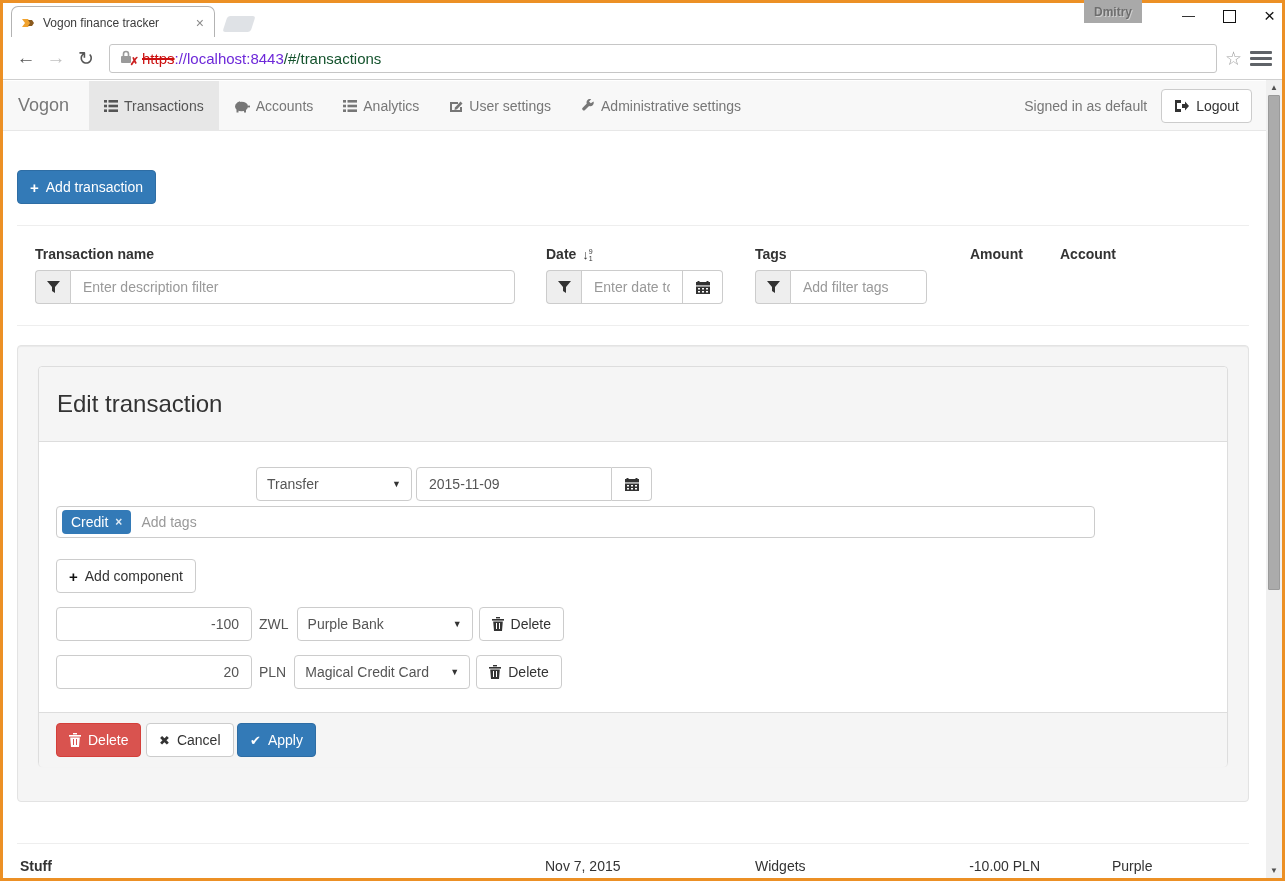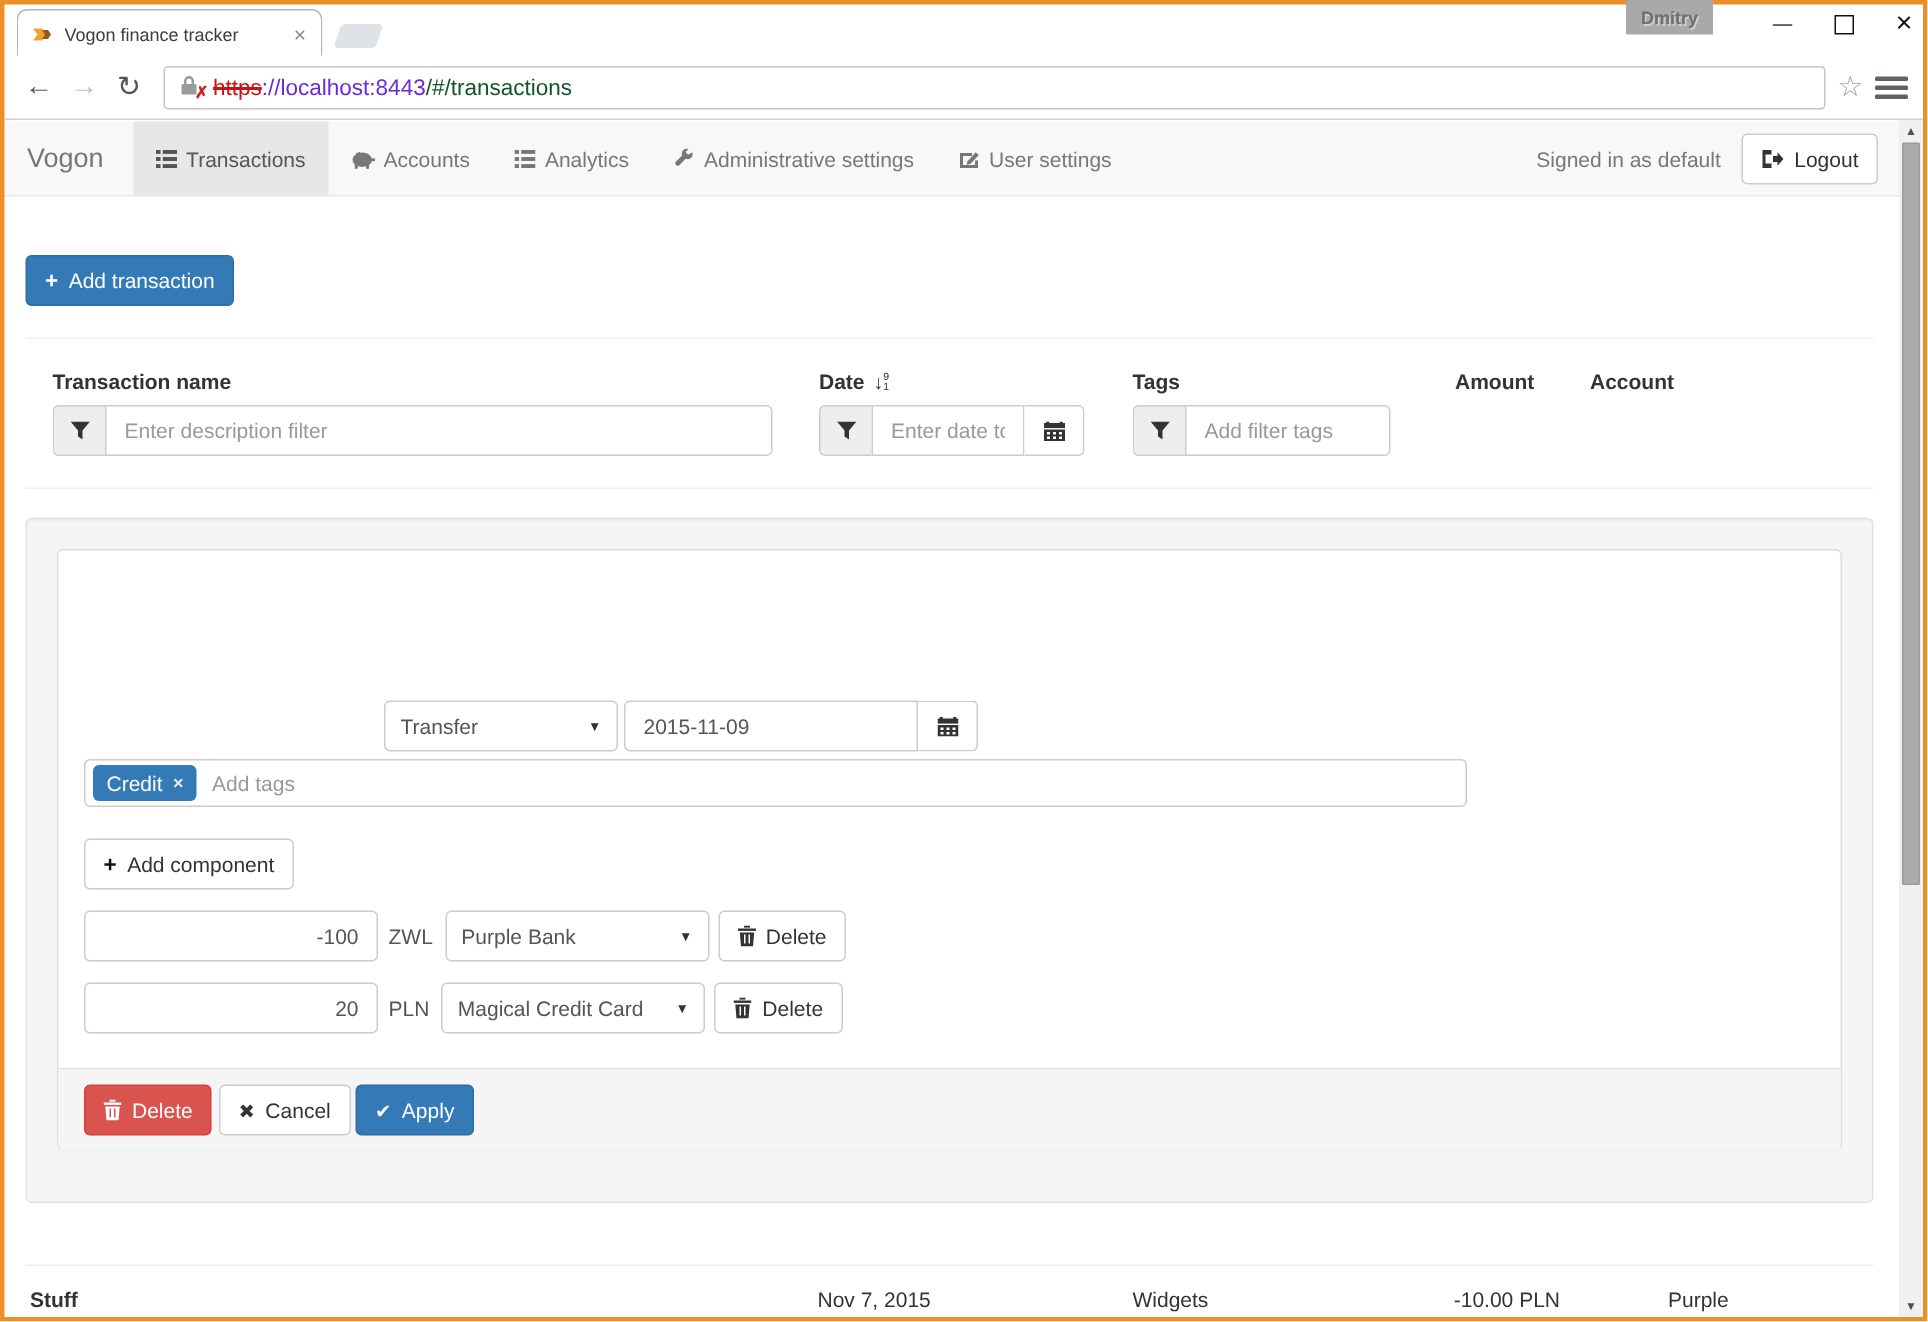--- a/index.html
+++ b/index.html
@@ -89,21 +89,21 @@
                   border-top:1px solid #ddd; border-radius:0 0 4px 4px; }
 
   .text-input { border:1px solid #ccc; border-radius:4px; height:34px; padding:0 12px; font-size:14px;
                 color:#555; font-family:"Liberation Sans",sans-serif; outline:none; }
   .select { border:1px solid #ccc; border-radius:4px; height:34px; background:#fff; display:flex;
             align-items:center; font-size:14px; color:#555; padding:0 10px; cursor:pointer; }
   .select .caret { margin-left:auto; font-size:9px; color:#333; }
   .date-group { position:absolute; display:flex; }
   .date-group .text-input { border-radius:4px 0 0 4px; }
 
-  .tags-box { position:absolute; left:17px; top:64px; width:922px; height:32px; border:1px solid #ccc;
+  .tags-box { position:absolute; left:17px; top:64px; width:1039px; height:32px; border:1px solid #ccc;
               border-radius:4px; display:flex; align-items:center; padding:0 5px; }
   .tag-pill { background:#337ab7; color:#fff; border-radius:4px; height:24px; display:flex; align-items:center;
               gap:7px; padding:0 9px; font-size:14px; }
   .tag-pill .tclose { font-size:12px; font-weight:bold; opacity:.85; cursor:pointer; }
   .tags-ph { color:#999; font-size:14px; margin-left:10px; }
 
   .comp-row { position:absolute; display:flex; align-items:center; }
   .cur-label { font-size:14px; color:#555; margin:0 8px 0 7px; }
   .amount-input { text-align:right; }
 
@@ -201,31 +201,31 @@
           <rect x="0" y="5.7" width="3" height="2.6"></rect>
             <rect x="4.5" y="5.7" width="9.5" height="2.6"></rect>
           <rect x="0" y="10.4" width="3" height="2.6"></rect>
             <rect x="4.5" y="10.4" width="9.5" height="2.6"></rect>
         </svg>
         <span>Analytics</span>
       </div>
 
       <div class="nav-item">
         <svg width="14" height="14" viewBox="0 0 14 14">
-          <path d="M12.5 2.5 a3.4 3.4 0 0 1-4.4 4.4 L4 11 a1.6 1.6 0 0 1-2.3-2.3 L5.8 4.6 a3.4 3.4 0 0 1 4.4-4.4 L8 2.4 l1.8 1.8 z" fill="#777"></path>
-        </svg>
-        <span>Administrative settings</span>
+          <path d="M1 3 h8 v2 H3 v6 h8 v-3 h2 v5 H1 z" fill="#777"></path>
+          <path d="M6 8.5 L11.5 2.5 L13.5 4.5 L8 10.2 L5.5 11 z" fill="#777"></path>
+        </svg>
+        <span>User settings</span>
       </div>
 
       <div class="nav-item">
         <svg width="14" height="14" viewBox="0 0 14 14">
-          <path d="M1 3 h8 v2 H3 v6 h8 v-3 h2 v5 H1 z" fill="#777"></path>
-          <path d="M6 8.5 L11.5 2.5 L13.5 4.5 L8 10.2 L5.5 11 z" fill="#777"></path>
-        </svg>
-        <span>User settings</span>
+          <path d="M12.5 2.5 a3.4 3.4 0 0 1-4.4 4.4 L4 11 a1.6 1.6 0 0 1-2.3-2.3 L5.8 4.6 a3.4 3.4 0 0 1 4.4-4.4 L8 2.4 l1.8 1.8 z" fill="#777"></path>
+        </svg>
+        <span>Administrative settings</span>
       </div>
 
       <div class="nav-right">
         <span class="signed-in">Signed in as default</span>
         <button class="btn">
           <svg width="15" height="14" viewBox="0 0 15 14">
             <path d="M1 1 h6 v3 H3 v6 h4 v3 H1 z" fill="#333"></path>
             <path d="M8 5 h3 V2.5 L15 7 l-4 4.5 V9 H8 z" fill="#333"></path>
           </svg>
           <span>Logout</span>
@@ -287,20 +287,23 @@
           </svg>
       </span>
       <input class="ig-input" style="flex: 1 1 0%;" placeholder="Add filter tags">
     </div>
 
     <div class="divider" style="top:245px"></div>
 
     <div class="well">
       <div class="panel">
 
+        <div class="panel-heading">
+          <span class="panel-title">Edit transaction</span>
+        </div>
 
         <div class="panel-body">
 
           <div class="select" style="position:absolute; left:217px; top:25px; width:156px">
             <span>Transfer</span>
             <span class="caret">▼</span>
           </div>
           <div class="date-group" style="left:377px; top:25px">
             <input class="text-input" style="width: 196px;" value="2015-11-09">
             <span class="ig-btn" style="border-left:none; height:34px">

